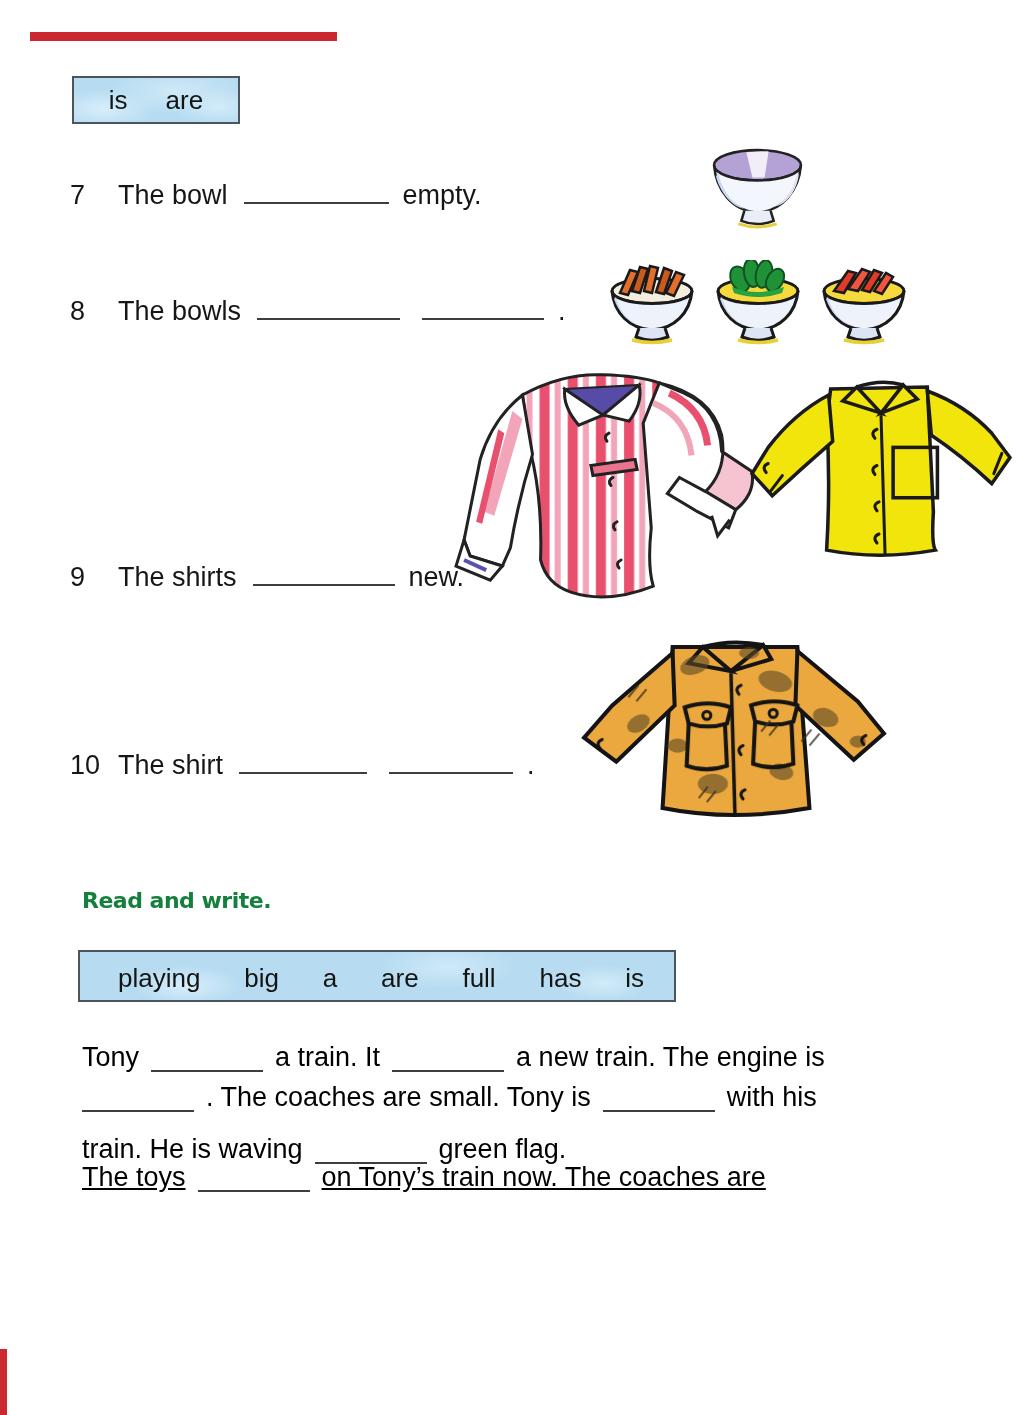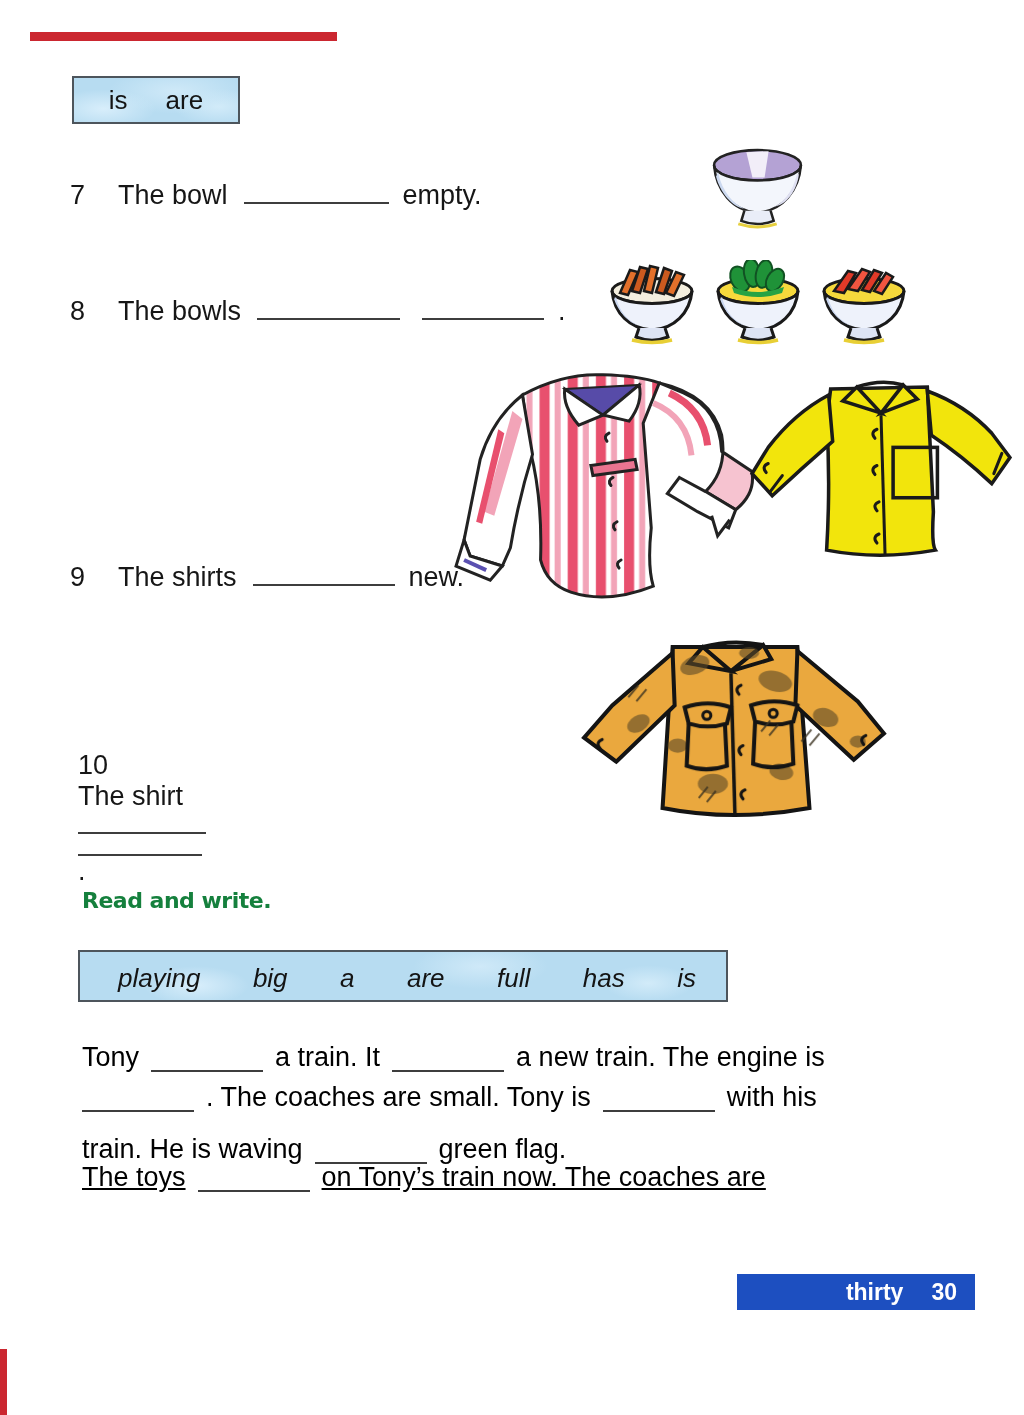--- a/index.html
+++ b/index.html
@@ -16,38 +16,38 @@
     border:2px solid #4d555c;
     background-color:#b7dcf1;
     background-image:
       radial-gradient(ellipse 70px 26px at 18% 70%, #d8eefb 0%, rgba(216,238,251,0) 75%),
       radial-gradient(ellipse 90px 30px at 62% 30%, #cfe9f8 0%, rgba(207,233,248,0) 75%),
       radial-gradient(ellipse 60px 24px at 88% 65%, #d2ebf9 0%, rgba(210,235,249,0) 75%);
     display:flex; align-items:center;
     font-size:26px; color:#141414;
   }
   .wordbox-1{left:72px; top:44px; width:168px; height:48px; justify-content:center; gap:38px;}
-  .wordbox-2{left:78px; top:918px; width:650px; height:52px; padding:4px 30px 0 38px; justify-content:space-between;font-style:italic;}
+  .wordbox-2{left:78px; top:918px; width:598px; height:52px; padding:4px 30px 0 38px; justify-content:space-between;}
 
   .item-row{
     position:absolute; left:70px; display:flex; align-items:baseline;
     font-size:27px; white-space:nowrap;
   }
   .item-row .num{display:inline-block; width:48px;}
   .item-row .label{margin-right:16px;}
   .blank{
     display:inline-block; height:20px; border-bottom:2px solid #3d3d3d;
     vertical-align:-6px;
   }
   .item-row .blank{margin-right:14px;}
   .item-row .blank + .blank{margin-left:8px;}
   .row-7{top:148px;}
   .row-8{top:264px;}
   .row-9{top:530px;}
-  .row-10{top:718px;flex-direction:column;}
+  .row-10{top:718px;}
   .b145{width:145px;} .b143{width:143px;} .b142{width:142px;}
   .b128{width:128px;} .b124{width:124px;} .b122{width:122px;}
 
   .illus{position:absolute;}
   .illus svg{display:block; width:100%; height:100%;}
 
   .heading{
     position:absolute; left:82px; top:856px;
     font-family:"DejaVu Sans", sans-serif; font-weight:bold;
     font-size:22px; letter-spacing:-0.5px; color:#15803d;text-align:center;
@@ -288,18 +288,14 @@
       <span class="blank first"></span><span>. The coaches are small. Tony is</span><span class="blank"></span><span>with his</span>
     </div>
     <div class="story-line sl3">
       <span>train. He is waving</span><span class="blank"></span><span>green flag.</span>
     </div>
     <div class="story-line sl4">
       <span>The toys</span><span class="blank"></span><span>on Tony’s train now. The coaches are</span>
     </div>
   </div>
 
-  <div class="footer-bar">
-    <span>thirty</span>
-    <span>30</span>
-  </div>
 
 </div>
 
 </body></html>

